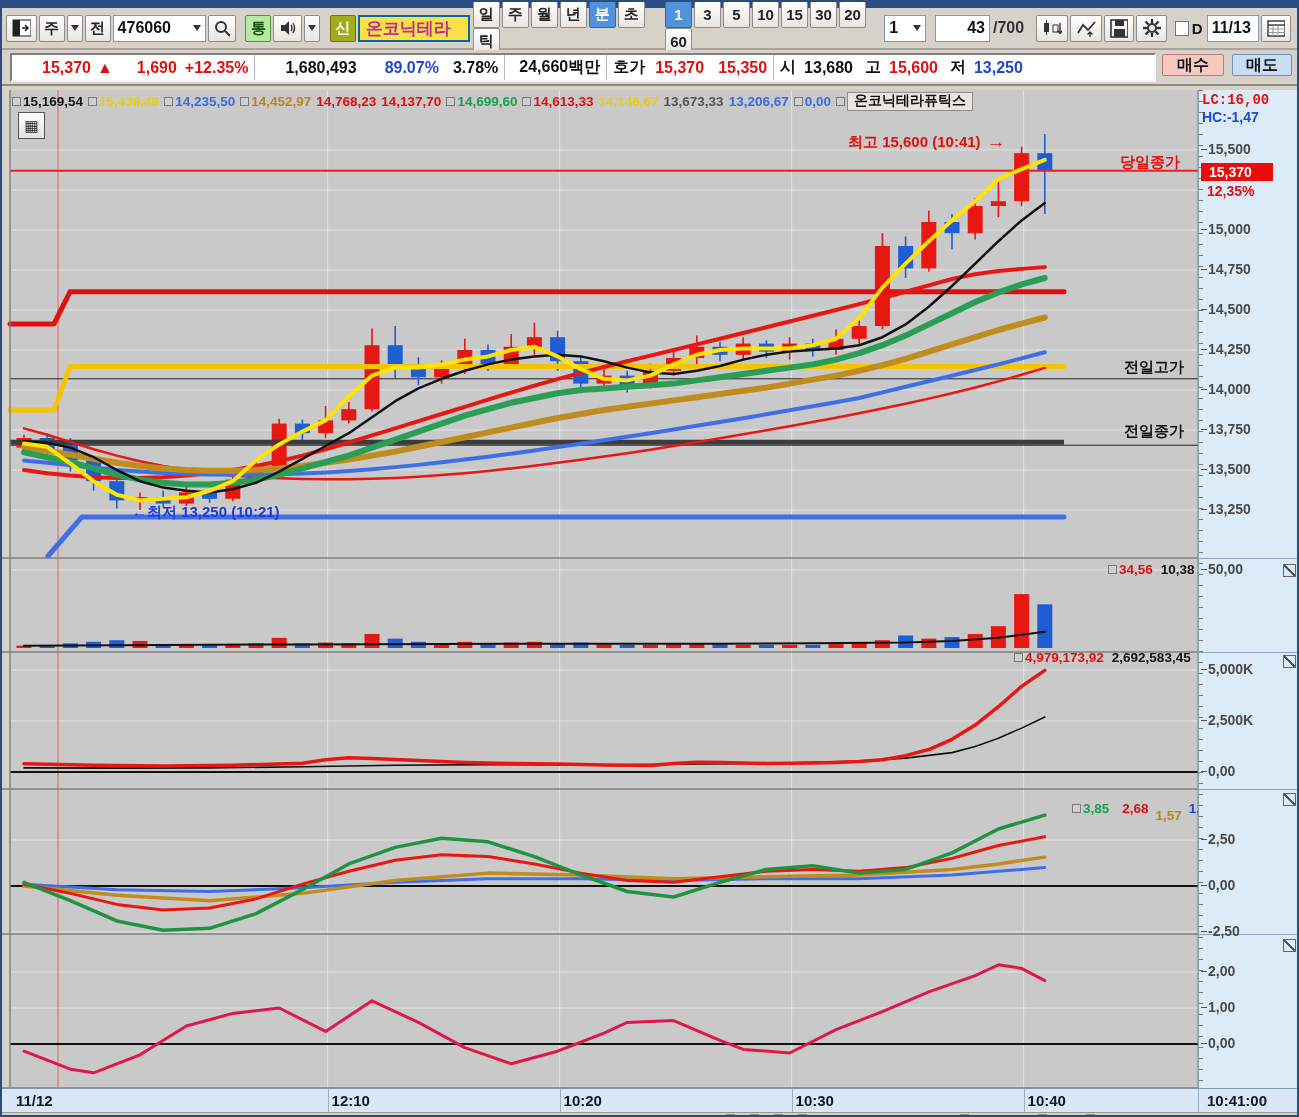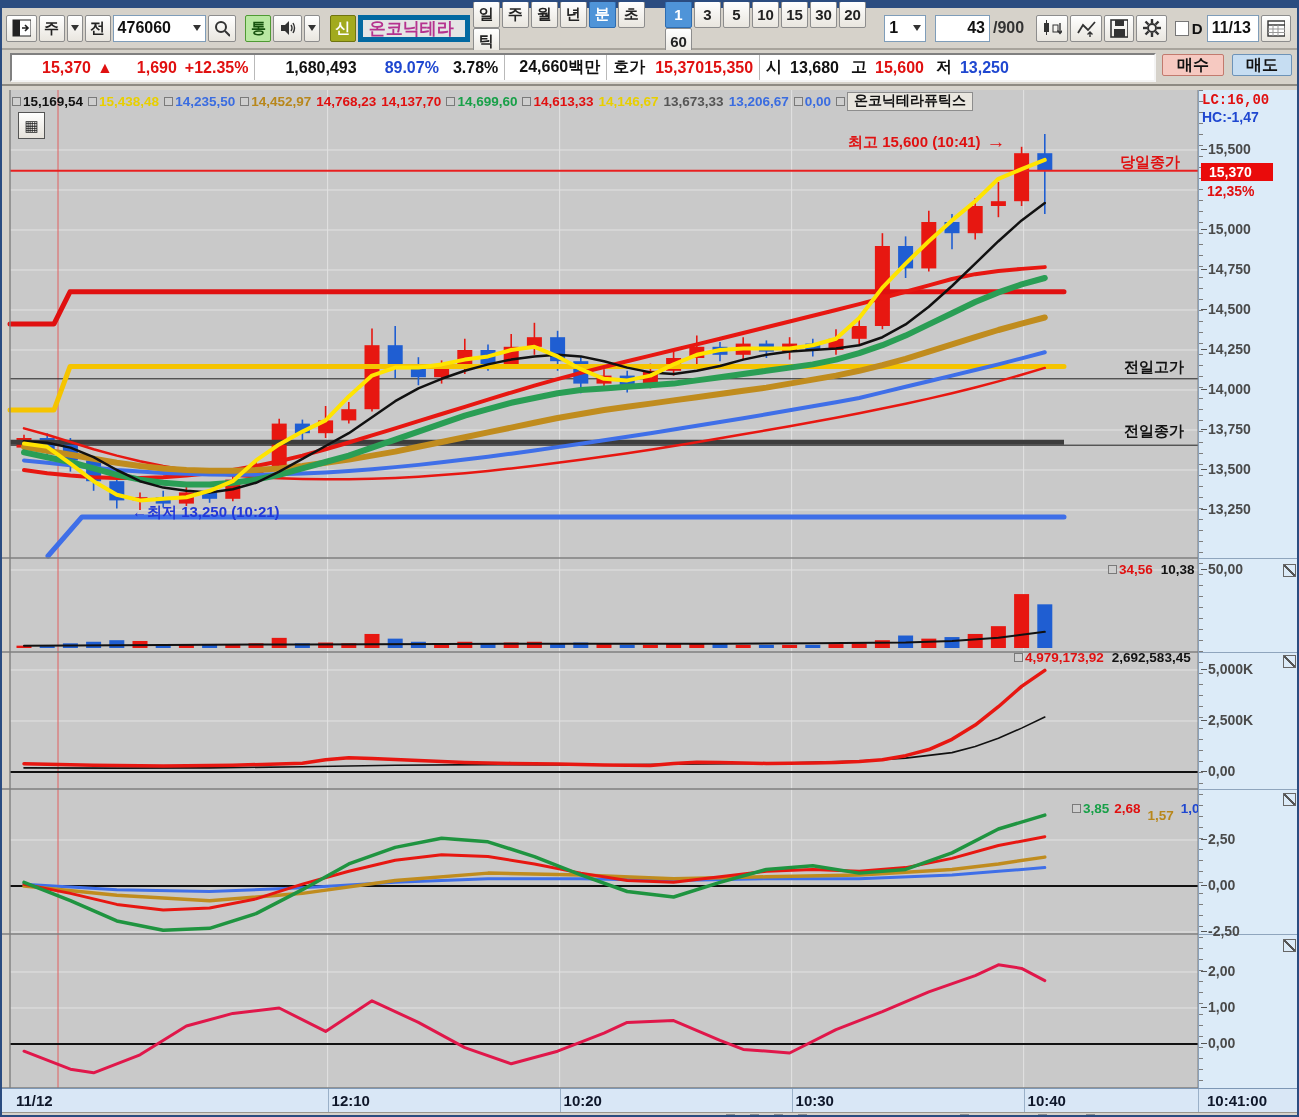--- a/index.html
+++ b/index.html
@@ -16,21 +16,21 @@
     align-items:center;justify-content:center;font-weight:bold;font-size:15px;color:#222;
     background:linear-gradient(#ffffff,#e9e6df);border:1px solid #8d8d8d;border-radius:2px;cursor:default;}
   .tb.w27{min-width:27px;padding:0 2px;}
   .tb.dd{min-width:16px;padding:0 2px;}
   .tri{width:0;height:0;border-left:4px solid transparent;border-right:4px solid transparent;border-top:6px solid #333;}
   .tb.blue{background:#4f94d8;border-color:#2d6cb0;color:#fff;}
   .tb.green{background:#b9e8a2;border-color:#4f9a34;color:#17520e;}
   .tb.olive{background:#a2aa1e;border-color:#6f7410;color:#fff;}
   .tinput{height:27px;background:#fff;border:1px solid #7f9db9;display:inline-flex;
     align-items:center;font-weight:bold;font-size:16px;padding:0 4px;margin-right:2px;color:#111;}
-  .namebox{height:27px;background:#e5e5e5;border:5px solid #0369a1;display:inline-flex;align-items:center;
+  .namebox{height:27px;background:#fde047;border:2px solid #0369a1;display:inline-flex;align-items:center;
     padding:0 6px;margin-right:3px;font-weight:bold;font-size:17px;color:#b5338f;min-width:112px;}
   .slash{font-weight:bold;font-size:16px;color:#333;margin:0 4px 0 1px;}
   .chk{width:15px;height:15px;background:#fff;border:1px solid #777;display:inline-block;margin:0 3px 0 6px;}
   .dlab{font-weight:bold;font-size:15px;color:#111;margin-right:4px;}
   .tbicon svg{display:block;}
   .gap4{width:4px;}.gap8{width:8px;}
 
   
   .statusbar{position:absolute;top:48px;left:0;right:0;height:36px;background:#d6d2ca;border-bottom:2px solid #8e8a82;}
   .sfield{position:absolute;left:8px;top:3px;width:1146px;height:29px;background:#fff;
@@ -128,21 +128,21 @@
     <span id="period-group"><button class="tb w27">일</button><button class="tb w27">주</button><button class="tb w27">월</button><button class="tb w27">년</button><button class="tb w27 blue">분</button><button class="tb w27">초</button><button class="tb w27">틱</button></span>
     <span class="gap4"></span>
     <span id="minute-group"><button class="tb w27 blue">1</button><button class="tb w27">3</button><button class="tb w27">5</button><button class="tb w27">10</button><button class="tb w27">15</button><button class="tb w27">30</button><button class="tb w27">20</button><button class="tb w27">60</button></span>
     <span class="gap4"></span>
     <span class="tinput" style="width:44px;justify-content:space-between;">
       <span>1</span>
       <span class="tri"></span>
     </span>
     <span class="gap8"></span>
     <span class="tinput" style="width:58px;justify-content:flex-end;">43</span>
-    <span class="slash">/900</span>
+    <span class="slash">/700</span>
     <span class="gap8"></span>
     <button class="tb tbicon">
       <svg width="22" height="19">
           <rect x="2" y="4" width="5" height="9" fill="#333"></rect>
           <line x1="4.5" y1="1" x2="4.5" y2="16" stroke="#333"></line>
           <rect x="11" y="6" width="5" height="7" fill="none" stroke="#333"></rect>
           <path d="M18 4 L18 14 M15.5 11.5 L18 14.5 L20.5 11.5" stroke="#333" fill="none" stroke-width="1.4"></path>
         </svg>
     </button>
     <button class="tb tbicon">
@@ -198,21 +198,21 @@
       <span class="red" style="margin-left:8px;">+12.35%</span>
       <span class="sep"></span>
       <span class="dk" style="margin-left:24px;">1,680,493</span>
       <span class="blue" style="margin-left:28px;">89.07%</span>
       <span class="dk" style="margin-left:14px;">3.78%</span>
       <span class="sep"></span>
       <span class="dk" style="margin-left:8px;">24,660백만</span>
       <span class="sep"></span>
       <span class="dk">호가</span>
       <span class="red" style="margin-left:10px;">15,370</span>
-      <span class="red" style="">15,350</span>
+      <span class="red" style="margin-left:14px;">15,350</span>
       <span class="sep"></span>
       <span class="dk">시</span>
       <span class="dk" style="margin-left:8px;">13,680</span>
       <span class="dk" style="margin-left:12px;">고</span>
       <span class="red" style="margin-left:8px;">15,600</span>
       <span class="dk" style="margin-left:12px;">저</span>
       <span class="blue" style="margin-left:8px;">13,250</span>
     </div>
     <button class="sbtn buy">매수</button>
     <button class="sbtn sell">매도</button>
@@ -498,21 +498,21 @@
     <span class="dk" style="margin-left:8px;">10,38</span>
   </div>
   <div class="panleg" style="left:968px;top:648px;">
     <span class="lbox"></span>
     <span class="red">4,979,173,92</span>
     <span class="dk" style="margin-left:8px;">2,692,583,45</span>
   </div>
   <div class="panleg" style="left:1026px;top:792px;">
     <span class="lbox"></span>
     <span class="grn">3,85</span>
-    <span class="red" style="margin-left:5px;">2,68</span>
+    <span class="red" style="margin-left:13px;">2,68</span>
     <span class="olv" style="margin-left:7px;">1,57</span>
     <span class="blue" style="margin-left:7px;">1,00</span>
   </div>
   <div class="panleg" style="left:1158px;top:944px;color:#e01048;">1,76</div>
 
   <div class="axis" id="axis">
     <div class="tickstrip"></div>
     <div class="axsep" style="top:468px;"></div>
     <div class="axsep" style="top:562px;"></div>
     <div class="axsep" style="top:699px;"></div>

